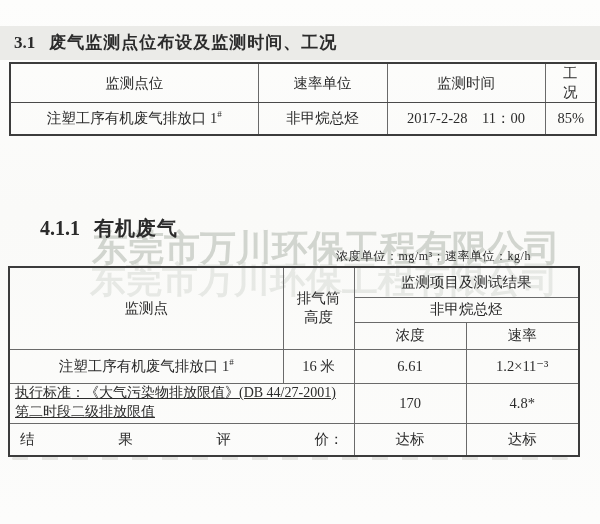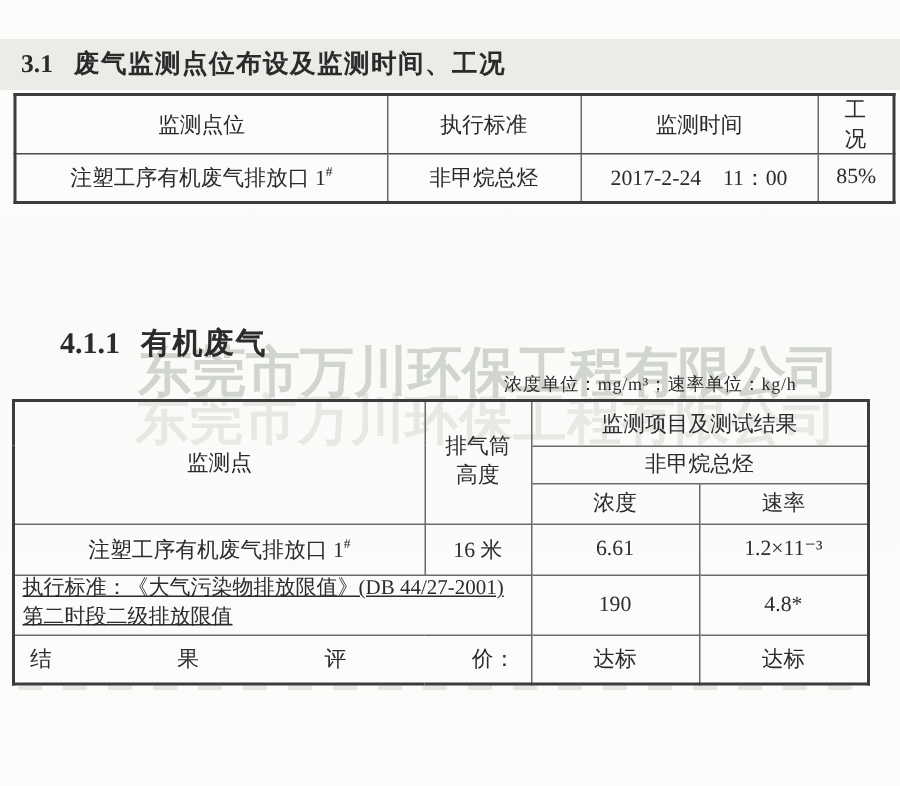--- a/index.html
+++ b/index.html
@@ -85,28 +85,28 @@
   <table id="table1">
     <colgroup>
         <col style="width:248px">
         <col style="width:129px">
         <col style="width:158px">
         <col style="width:51px">
       </colgroup>
     <tbody>
         <tr class="hdr">
       <td>监测点位</td>
-      <td>执行标准</td>
+      <td>速率单位</td>
       <td>监测时间</td>
       <td>工况</td>
     </tr>
     <tr>
       <td><span>注塑工序有机废气排放口 1</span><sup>#</sup></td>
       <td>非甲烷总烃</td>
-      <td>2017-2-24　11：00</td>
+      <td>2017-2-28　11：00</td>
       <td>85%</td>
     </tr>
   </tbody>
     </table>
 
   <div class="sec-title" id="sec411">
     <span class="sec-num">4.1.1</span><span>有机废气</span>
   </div>
 
   <div class="watermark" id="wm1">东莞市万川环保工程有限公司</div>
@@ -137,21 +137,21 @@
     </tr>
     <tr id="t2r-data">
       <td><span>注塑工序有机废气排放口 1</span><sup>#</sup></td>
       <td>16 米</td>
       <td>6.61</td>
       <td>1.2×11⁻³</td>
     </tr>
     <tr id="t2r-std">
       <td colspan="2" class="std-label">执行标准：《大气污染物排放限值》(DB 44/27-2001)
 第二时段二级排放限值</td>
-      <td>190</td>
+      <td>170</td>
       <td>4.8*</td>
     </tr>
     <tr id="t2r-res">
       <td colspan="2" class="result-label">
         <span class="result-flex">
           <span>结</span>
           <span>果</span>
           <span>评</span>
           <span>价：</span>
         </span>

